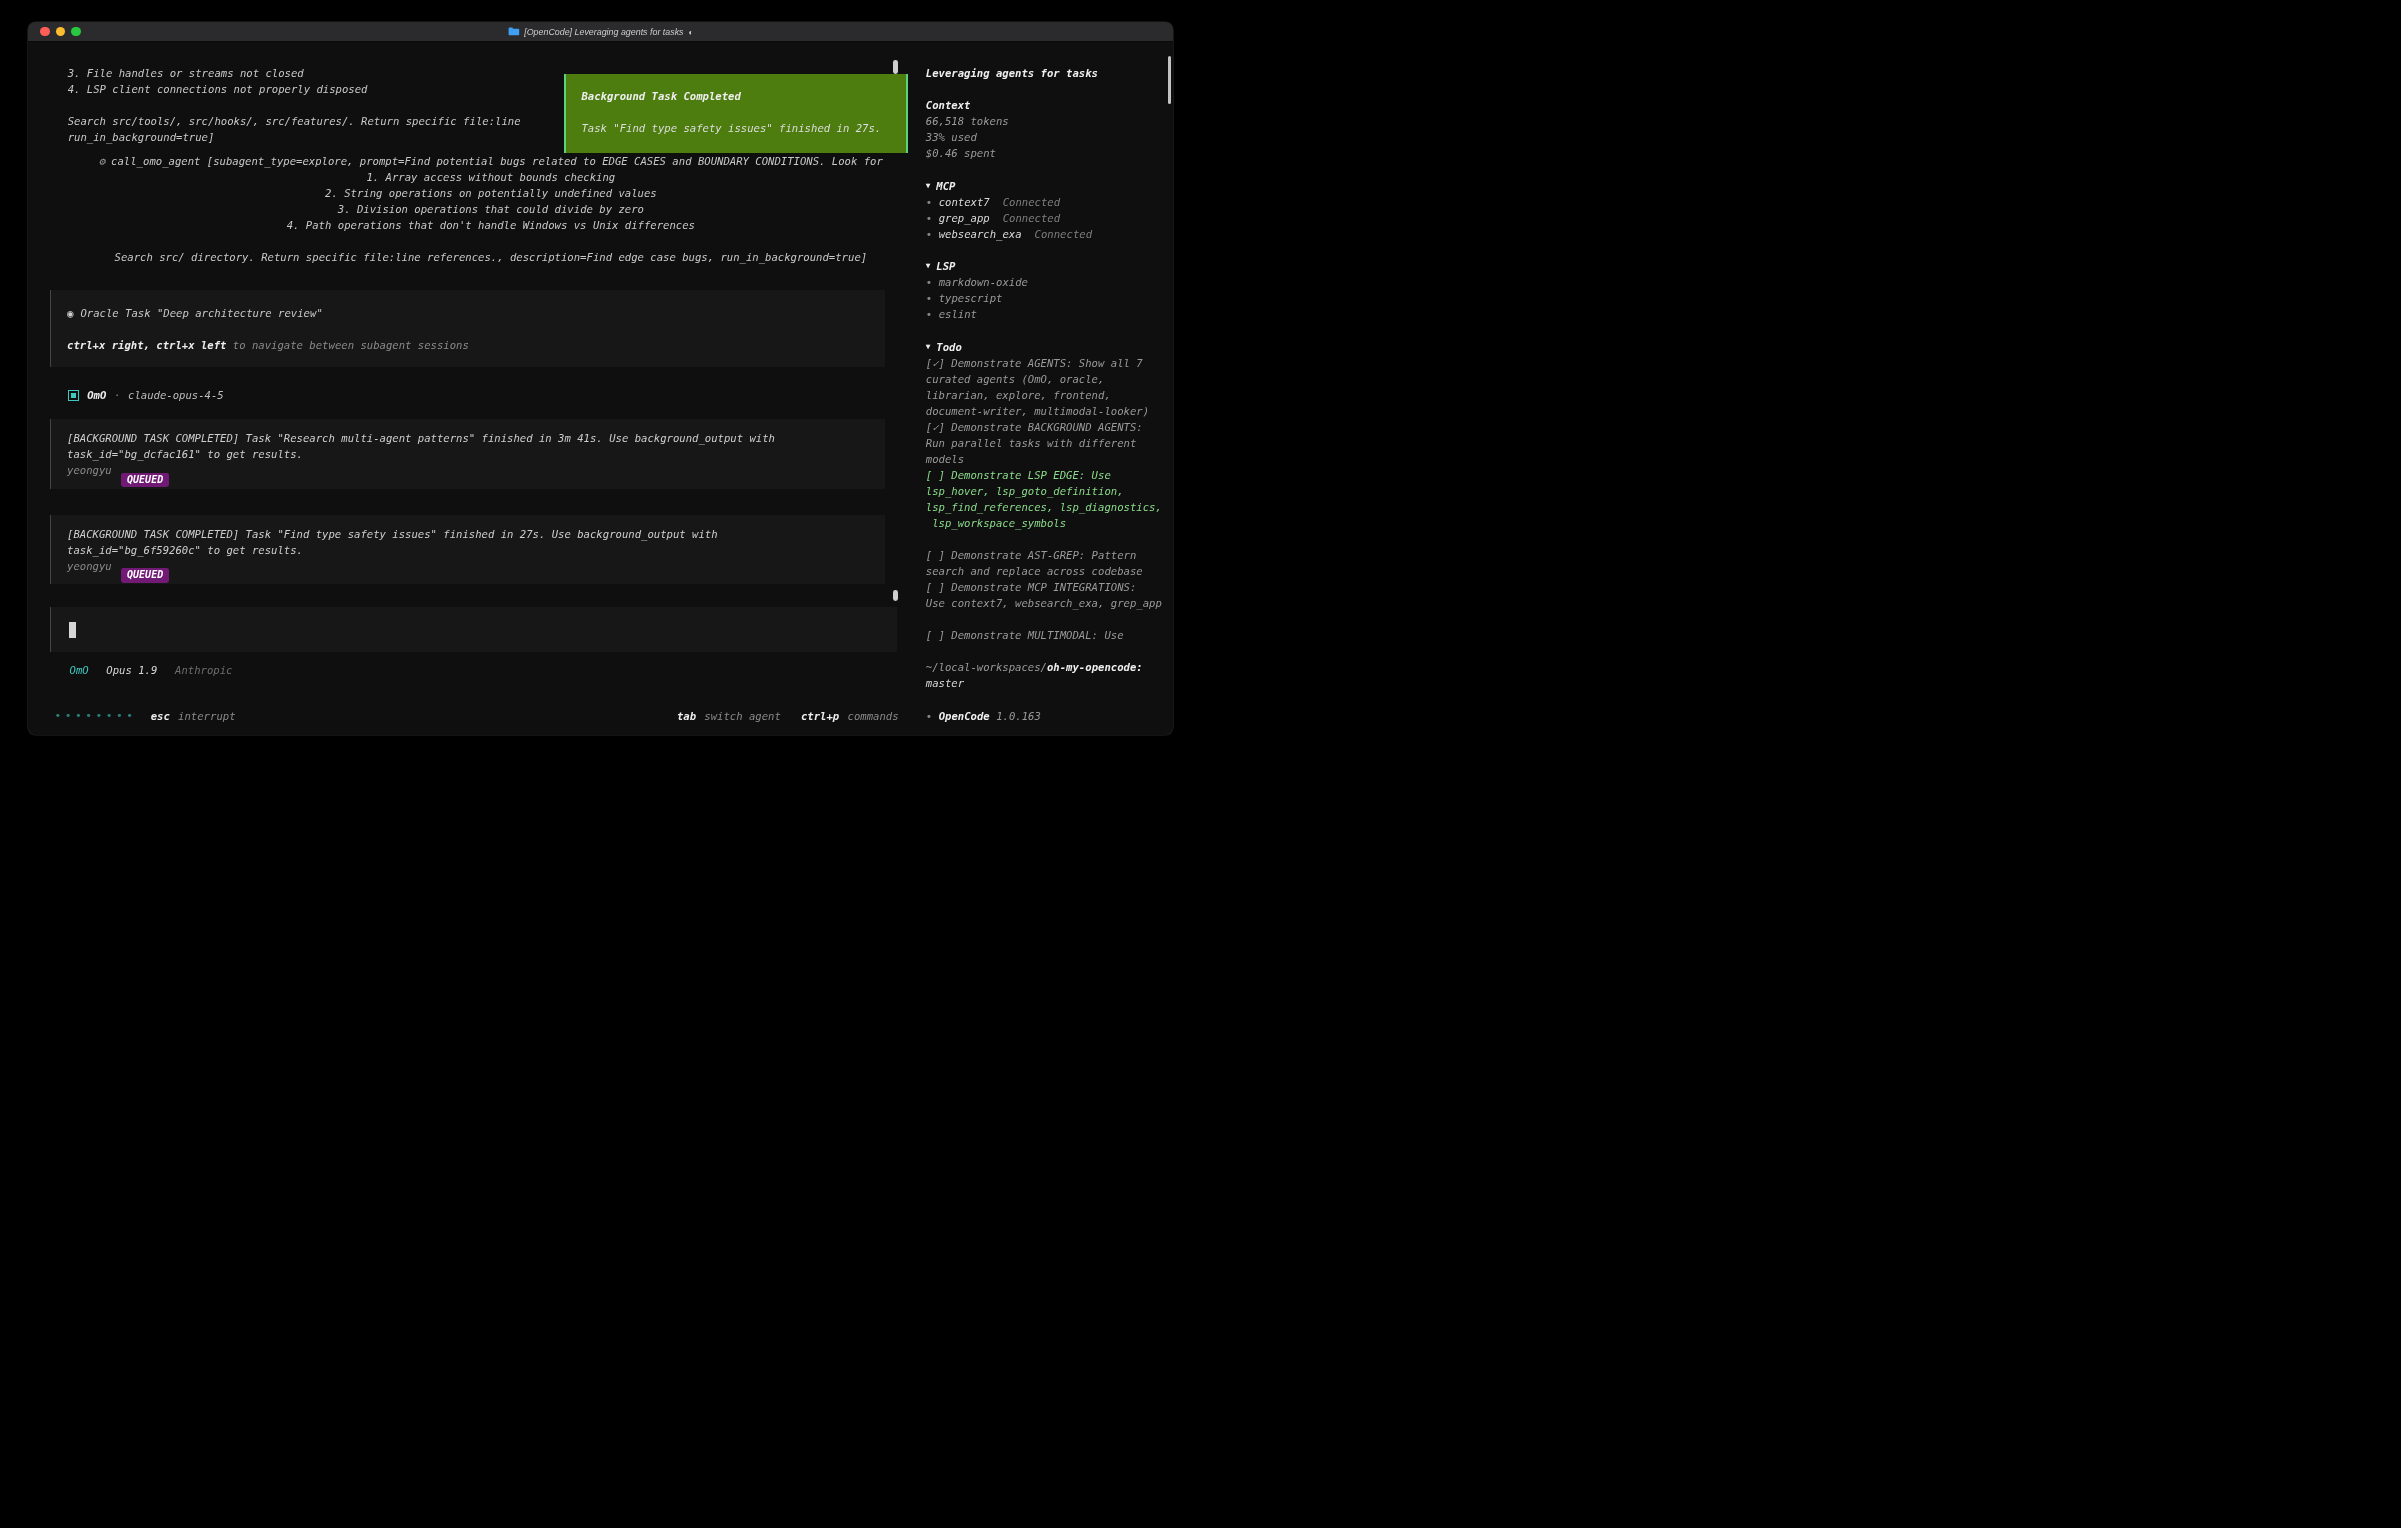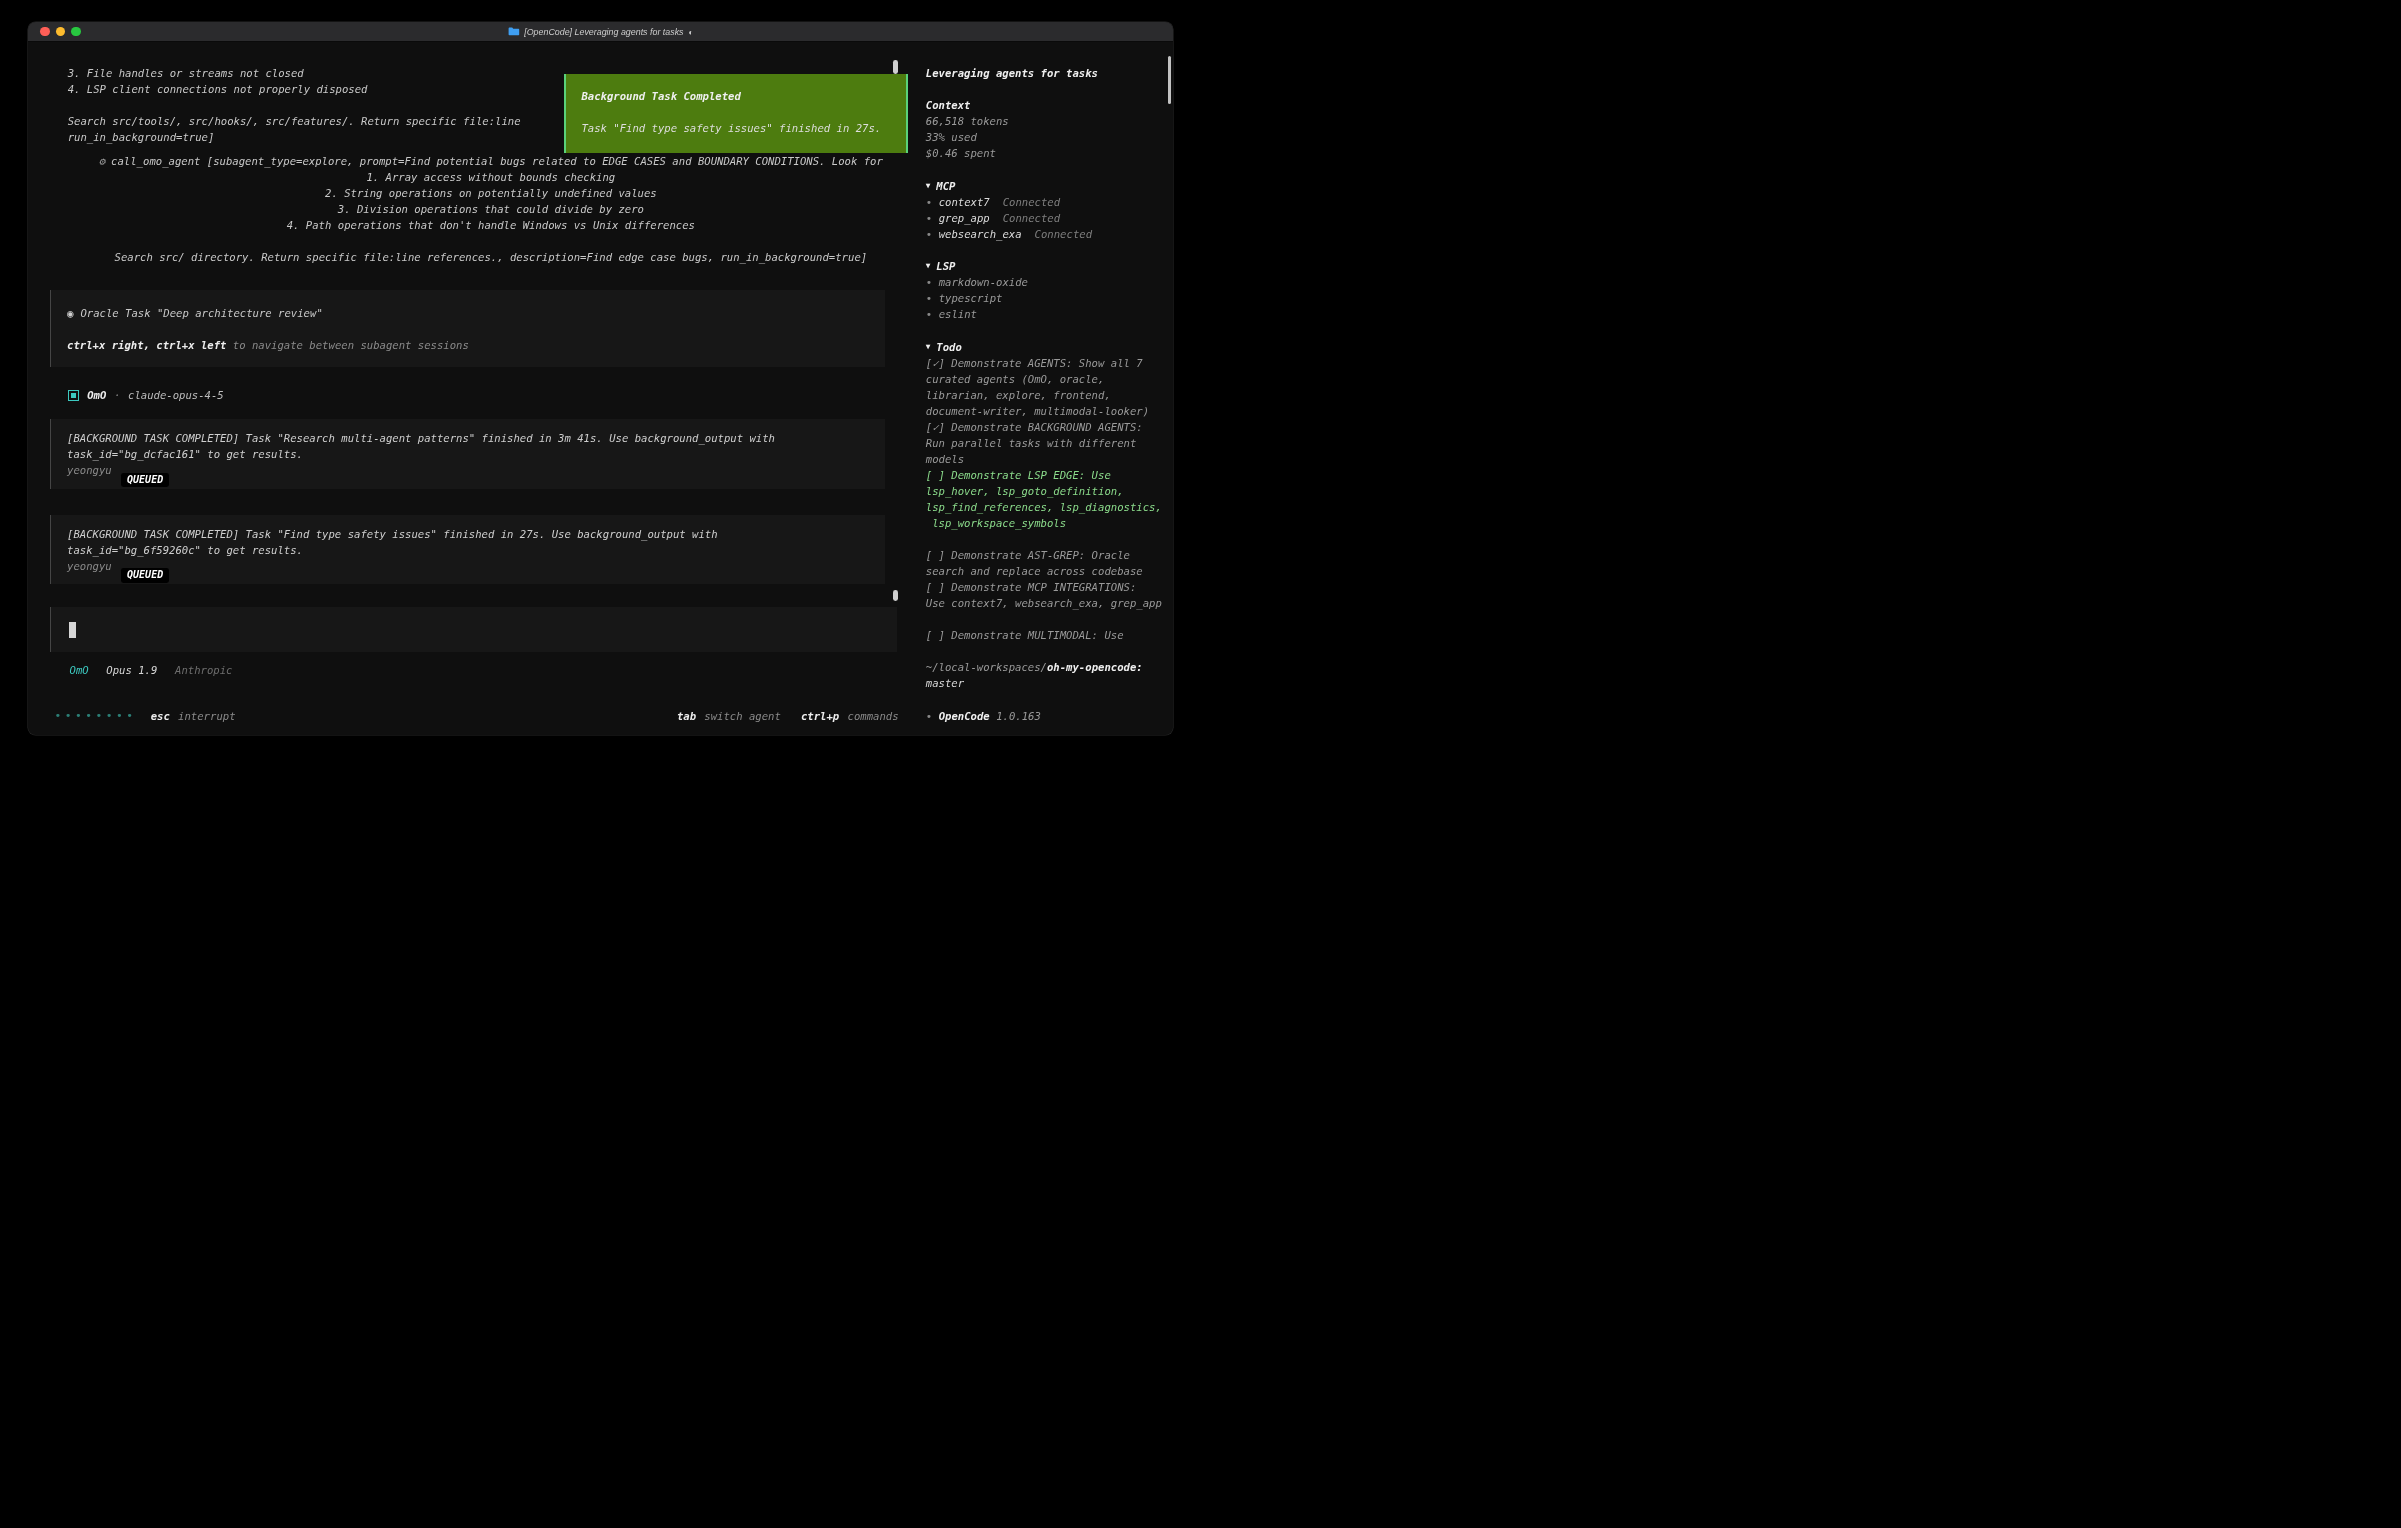--- a/index.html
+++ b/index.html
@@ -51,21 +51,21 @@
   .agent-icon::after { content:""; position:absolute; inset:2.4px; background:#3cc9c0; }
   .agent-name { color:#ededed; font-weight:bold; }
   .agent-model { color:#bdbdbd; }
 
   .msg { width:835px; padding:10.6px 14px 10.6px 16px; }
   .msg1 { margin-top:16px; }
   .msg2 { margin-top:26.6px; }
   .msg-text { color:#cfcfcf; }
   .author-row { display:flex; align-items:center; gap:9.5px; height:16px; color:#8a8a8a; }
   .badge {
-    background:#000000; color:#ffffff; font-weight:bold; font-size:10px;
+    background:#701a75; color:#ffffff; font-weight:bold; font-size:10px;
     line-height:14.8px; padding:0 5.9px; border-radius:2.4px; display:inline-block;margin-top:20px;
   }
 
   .inputbox { margin-top:23px; width:847px; height:45px; padding:14.8px 0 0 17.7px; }
   .cursor { display:inline-block; width:7.7px; height:15.4px; background:#d6d6d6; }
   .model-row { margin-top:9.5px; margin-left:19.5px; display:flex; gap:17.7px; }
   .teal { color:#3cc9c0; }
   .model-name { color:#d6d6d6; }
   .provider { color:#6e6e6e;text-align:right; }
 
@@ -279,21 +279,21 @@
 curated agents (OmO, oracle,
 librarian, explore, frontend,
 document-writer, multimodal-looker)</div>
         <div class="todo done">[✓] Demonstrate BACKGROUND AGENTS:
 Run parallel tasks with different
 models</div>
         <div class="todo active">[ ] Demonstrate LSP EDGE: Use
 lsp_hover, lsp_goto_definition,
 lsp_find_references, lsp_diagnostics,
  lsp_workspace_symbols</div>
-        <div class="todo gap-before">[ ] Demonstrate AST-GREP: Oracle
+        <div class="todo gap-before">[ ] Demonstrate AST-GREP: Pattern
 search and replace across codebase</div>
         <div class="todo">[ ] Demonstrate MCP INTEGRATIONS:
 Use context7, websearch_exa, grep_app</div>
         <div class="todo gap-before">[ ] Demonstrate MULTIMODAL: Use</div>
       </div>
 
       <div class="workspace">
         <div>
           <span class="path-prefix">~/local-workspaces/</span><span class="repo">oh-my-opencode:</span>
         </div>

